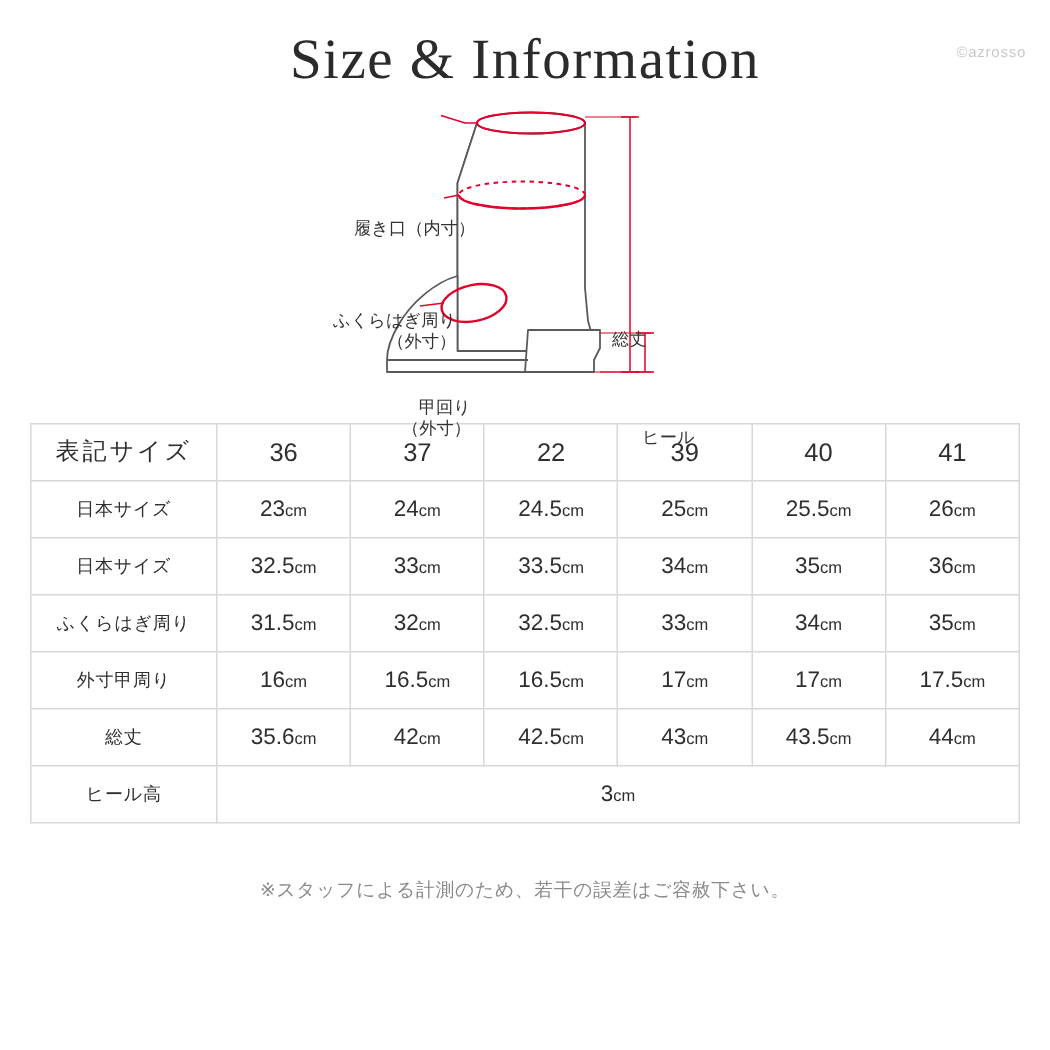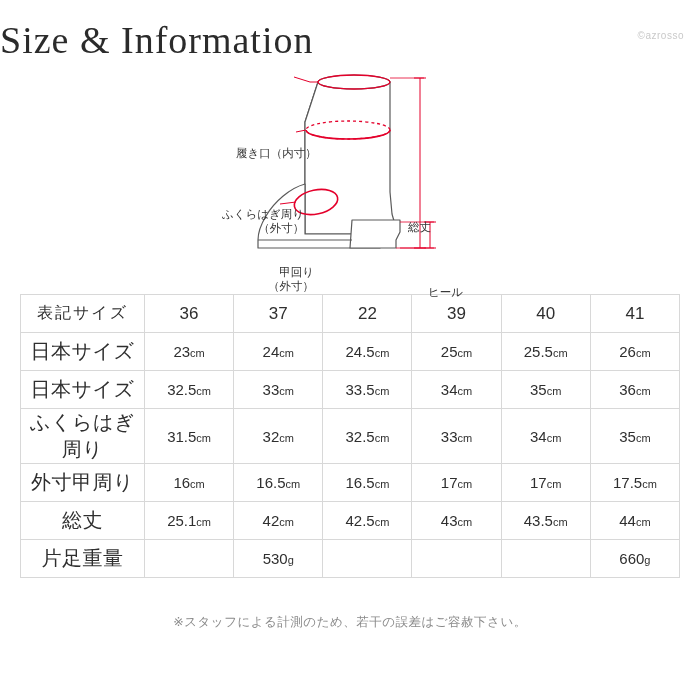--- a/index.html
+++ b/index.html
@@ -9,20 +9,21 @@
     height: 700px;
     background: #ffffff;
     font-family: "Liberation Sans", "DejaVu Sans", sans-serif;
     color: #333333;
     position: relative;
     overflow: hidden;
   }
 
   
   .page-title {
+    text-align: center;
     font-family: "Liberation Serif", "DejaVu Serif", serif;
     font-size: 38px;
     font-weight: normal;
     letter-spacing: 1px;
     color: #2b2b2b;
     margin: 0;
     padding-top: 18px;
   }
   .watermark {
     position: absolute;
@@ -51,41 +52,41 @@
   .diag-label.left-al { text-align: left; }
   #lbl-opening { top: 84px; left: 236px; }
   #lbl-calf    { top: 145px; left: 222px; }
   #lbl-instep  { top: 203px; left: 268px; }
   #lbl-total   { top: 158px; left: 408px; text-align: left; }
   #lbl-heel    { top: 223px; left: 428px; text-align: left; }
 
   
   .table-wrap {
     width: 660px;
-    margin: 24px auto 0 auto;
+    margin: 12px auto 0 auto;
   }
   table.size-table {
     width: 100%;
     border-collapse: collapse;
     table-layout: fixed;
   }
   table.size-table th,
   table.size-table td {
     border: 1px solid #d8d8d8;
     height: 38px;
     text-align: center;
     vertical-align: middle;
     font-size: 15px;
     color: #2f2f2f;
     font-weight: normal;
     padding: 0;
   }
   table.size-table th.rowhead {
     width: 124px;
-    font-size: 20px;
+    font-size: 12px;
     letter-spacing: .5px;
   }
   table.size-table thead th {
     font-size: 17px;
   }
   table.size-table thead th.rowhead {
     font-size: 16px;
     letter-spacing: 2px;
   }
   td .unit, th .unit { font-size: 11px; }
@@ -205,36 +206,31 @@
         <td><span>16</span><span class="unit">cm</span></td>
         <td><span>16.5</span><span class="unit">cm</span></td>
         <td><span>16.5</span><span class="unit">cm</span></td>
         <td><span>17</span><span class="unit">cm</span></td>
         <td><span>17</span><span class="unit">cm</span></td>
         <td><span>17.5</span><span class="unit">cm</span></td>
       </tr>
 
       <tr>
         <th class="rowhead">総丈</th>
-        <td><span>25.1</span><span class="unit">cm</span></td>
+        <td><span>35.6</span><span class="unit">cm</span></td>
         <td><span>42</span><span class="unit">cm</span></td>
         <td><span>42.5</span><span class="unit">cm</span></td>
         <td><span>43</span><span class="unit">cm</span></td>
         <td><span>43.5</span><span class="unit">cm</span></td>
         <td><span>44</span><span class="unit">cm</span></td>
       </tr>
 
-
-      <tr>
-        <th class="rowhead">片足重量</th>
-        <td class="empty"></td>
-        <td><span>530</span><span class="unit">g</span></td>
-        <td class="empty"></td>
-        <td class="empty"></td>
-        <td class="empty"></td>
-        <td><span>660</span><span class="unit">g</span></td>
-      </tr>
+      <tr>
+        <th class="rowhead">ヒール高</th>
+        <td colspan="6"><span>3</span><span class="unit">cm</span></td>
+      </tr>
+
 
     </tbody>
   </table>
 </div>
 
 <div class="footnote">※スタッフによる計測のため、若干の誤差はご容赦下さい。</div>
 
 </body></html>

